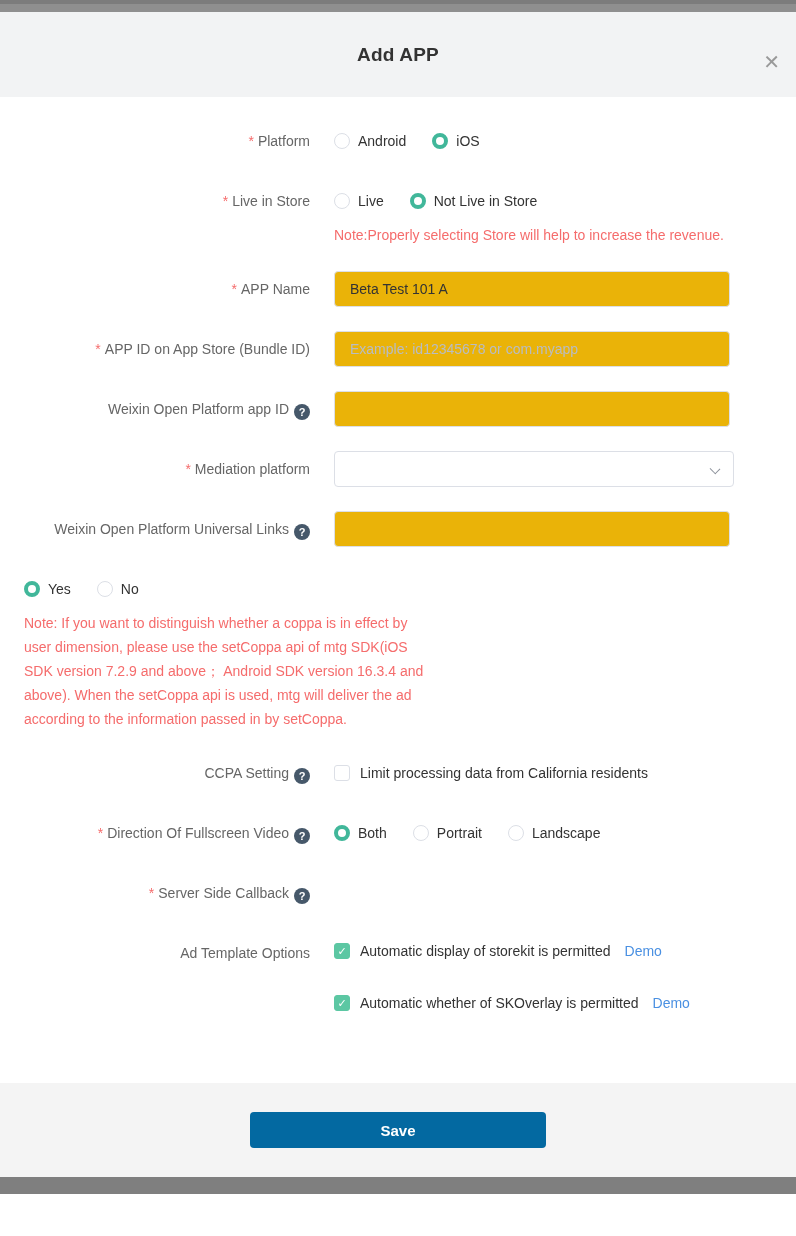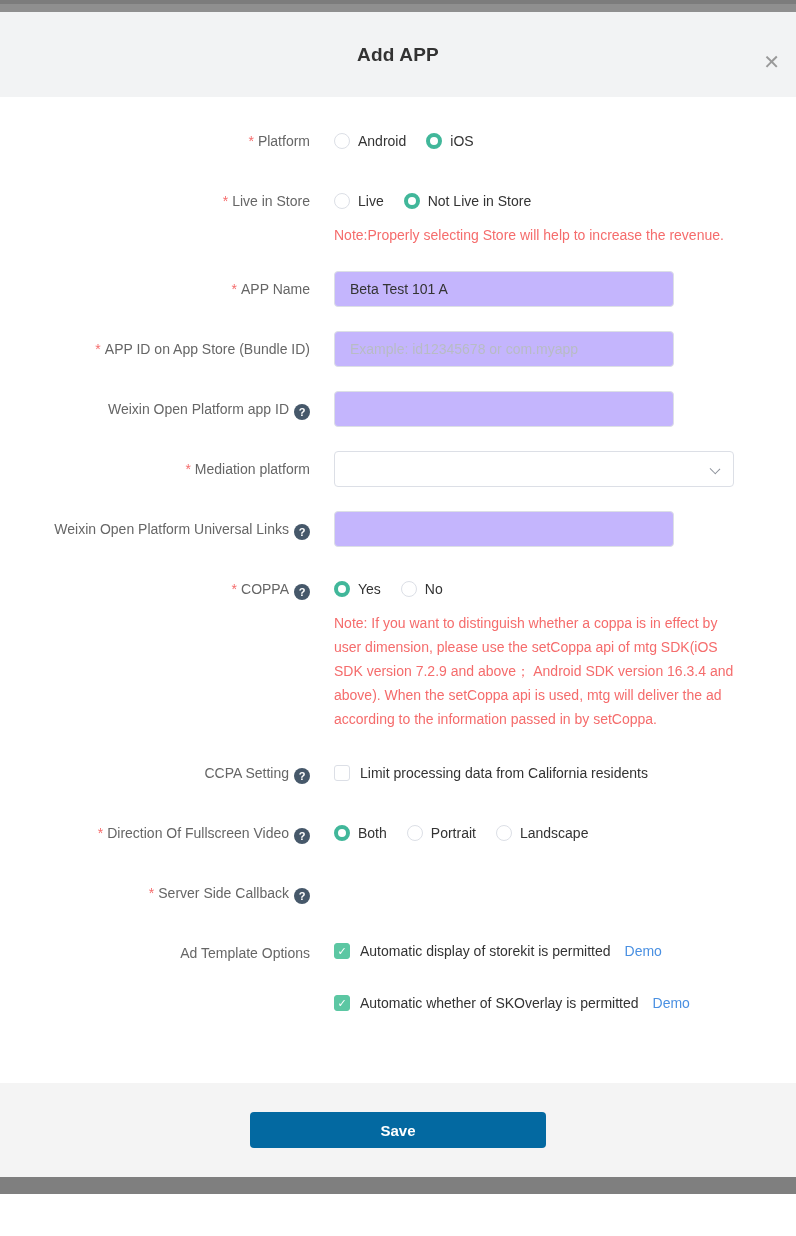--- a/index.html
+++ b/index.html
@@ -34,33 +34,33 @@
 
   .help-icon {
     display:inline-block; width:16px; height:16px; border-radius:50%;
     background:#46586a; color:#fff; font-size:11px; font-weight:bold;
     line-height:16px; text-align:center; margin-left:5px; vertical-align:-2px;
     cursor:pointer;
   }
 
   
   .radio-group { display:flex; align-items:center; min-height:36px; }
-  .radio-item { display:flex; align-items:center; margin-right:20px; cursor:pointer; }
+  .radio-item { display:flex; align-items:center; margin-right:26px; cursor:pointer; }
   .radio-item:last-child { margin-right:0; }
   .radio-dot {
     width:16px; height:16px; border-radius:50%; border:1px solid #dcdfe6;
     background:#fff; margin-right:8px; flex:0 0 16px;
   }
   .radio-dot.sel { border:4.5px solid #41b79a; }
   .radio-text { color:#333; }
 
   
   .text-input {
-    width:340px; height:36px; border:1px solid #dcdfe6; border-radius:4px;
-    padding:0 15px; font-size:14px; color:#333; outline:none; background:#c4b5fd;
+    width:396px; height:36px; border:1px solid #dcdfe6; border-radius:4px;
+    padding:0 15px; font-size:14px; color:#333; outline:none; background:#eab308;
     font-family:"Liberation Sans","DejaVu Sans",sans-serif;
   }
   .text-input::placeholder { color:#b8bcc4; }
 
   .select-box {
     width:400px; height:36px; border:1px solid #dcdfe6; border-radius:4px;
     background:#fff; position:relative; cursor:pointer;
   }
   .select-arrow {
     position:absolute; right:14px; top:13px; width:8px; height:8px;
@@ -170,21 +170,20 @@
   </div>
 
   <div class="form-row">
     <div class="row-label"><span>Weixin Open Platform Universal Links</span><span class="help-icon">?</span></div>
     <div class="row-control">
       <input class="text-input" type="text" style="">
     </div>
   </div>
 
   <div class="form-row">
-    <div class="row-label"><span class="req">*</span><span>COPPA</span><span class="help-icon">?</span></div>
     <div class="row-control">
       <div class="radio-group">
         <div class="radio-item">
           <span class="radio-dot sel"></span>
           <span class="radio-text">Yes</span>
         </div>
         <div class="radio-item">
           <span class="radio-dot"></span>
           <span class="radio-text">No</span>
         </div>

